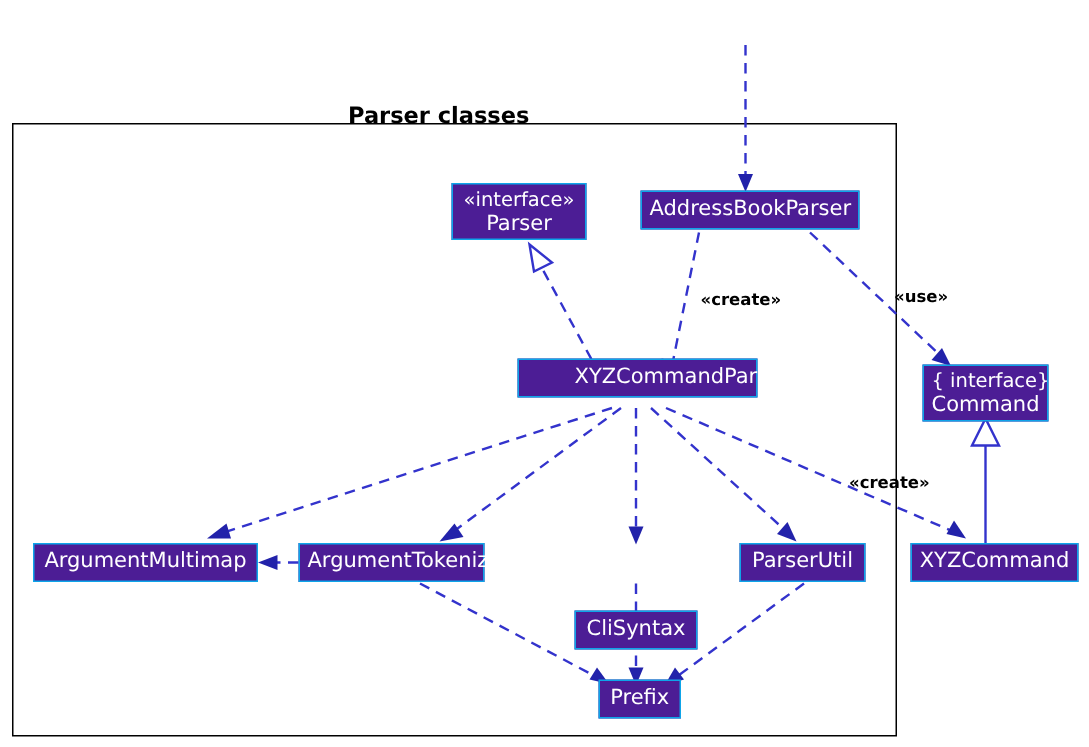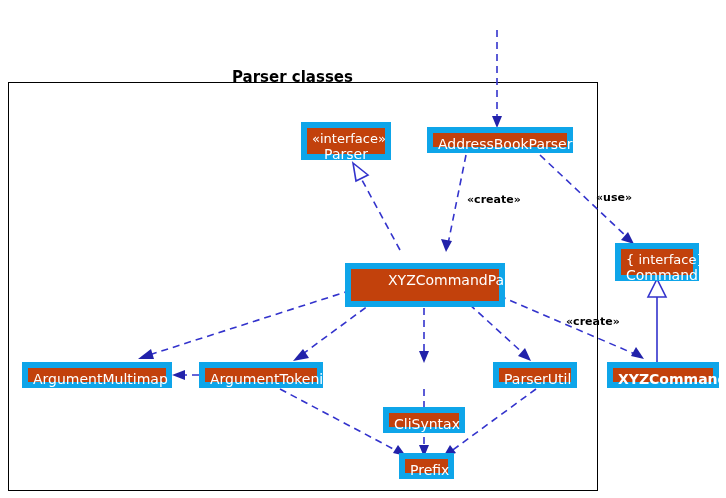--- a/index.html
+++ b/index.html
@@ -23,22 +23,22 @@
     font-size:15px;
     font-weight:bold;
     color:#000000;
     white-space:nowrap;
     letter-spacing:0px;
   }
 
   
   .node{
     position:absolute;
-    background:#c2410c;
-    border:6px solid #0ea5e9;
+    background:#4c1d95;
+    border:1px solid #0ea5e9;
     color:#ffffff;
     font-size:14px;
     line-height:15px;
     text-align:center;
     box-sizing:border-box;
     padding:3px 5px 4px 5px;
     white-space:nowrap;
     z-index:5;
   }
   .node .stereo{display:block;font-size:13px;line-height:15px;}
@@ -149,21 +149,21 @@
 
   <div class="node" style="left:301px;top:122px;width:90px;height:38px;">
     <span class="stereo">«interface»</span>
     <span class="nm">Parser</span>
   </div>
 
   <div class="node" style="left:427px;top:127px;width:146px;height:26px;">
     <span class="nm">AddressBookParser</span>
   </div>
 
-  <div class="node" style="left:345px;top:263px;width:160px;height:44px;padding-left:37px;">
+  <div class="node" style="left:345px;top:239px;width:160px;height:26px;padding-left:37px;">
     <span class="nm">XYZCommandParser</span>
   </div>
 
   <div class="node" style="left:615px;top:243px;width:84px;height:38px;">
     <span class="stereo">{ interface}</span>
     <span class="nm">Command</span>
   </div>
 
   <div class="node" style="left:22px;top:362px;width:150px;height:26px;">
     <span class="nm">ArgumentMultimap</span>
@@ -174,21 +174,21 @@
   </div>
 
   <div class="node" style="left:383px;top:362px;width:82px;height:26px;margin-top:45px;">
     <span class="nm">CliSyntax</span>
   </div>
 
   <div class="node" style="left:493px;top:362px;width:84px;height:26px;">
     <span class="nm">ParserUtil</span>
   </div>
 
-  <div class="node" style="left:607px;top:362px;width:112px;height:26px;font-weight:bold;">
+  <div class="node" style="left:607px;top:362px;width:112px;height:26px;">
     <span class="nm">XYZCommand</span>
   </div>
 
   <div class="node" style="left:399px;top:453px;width:55px;height:26px;">
     <span class="nm">Prefix</span>
   </div>
 
   <div class="elabel" style="left:467px;top:193px;">«create»</div>
 
   <div class="elabel" style="left:596px;top:191px;">«use»</div>

